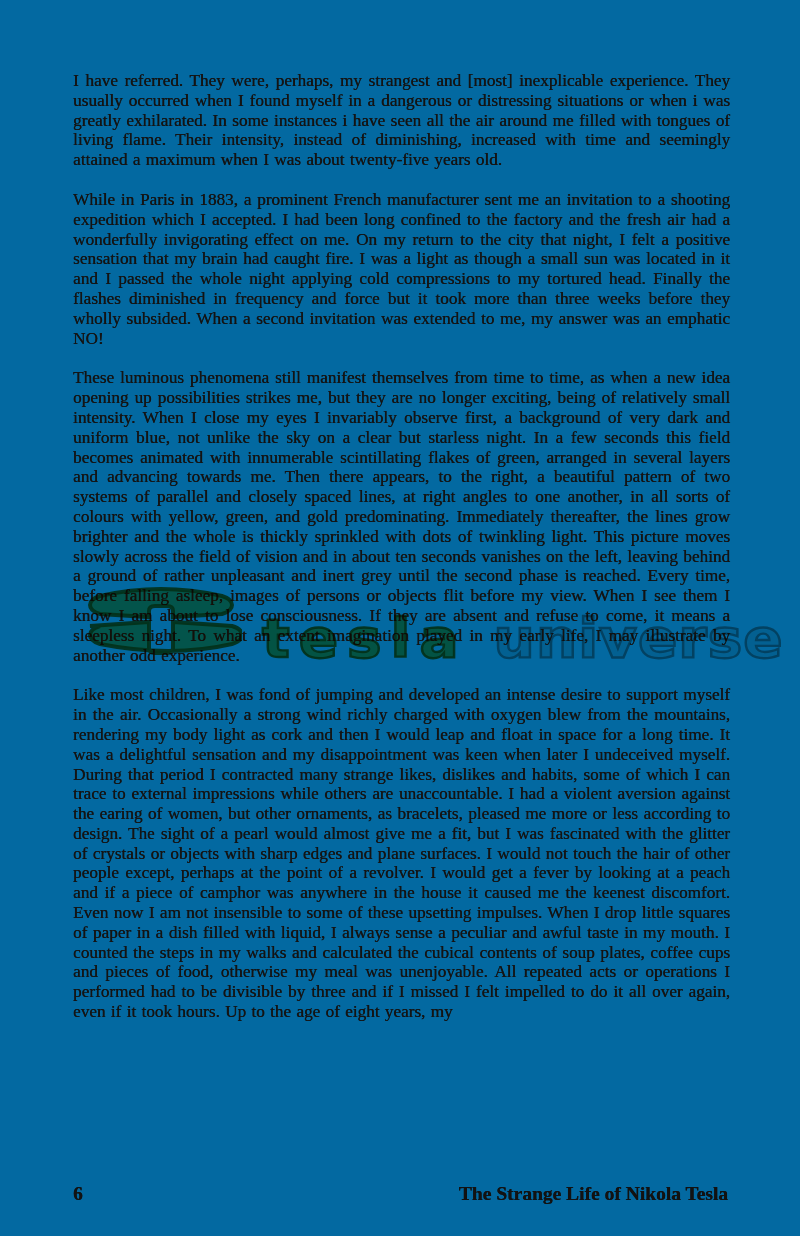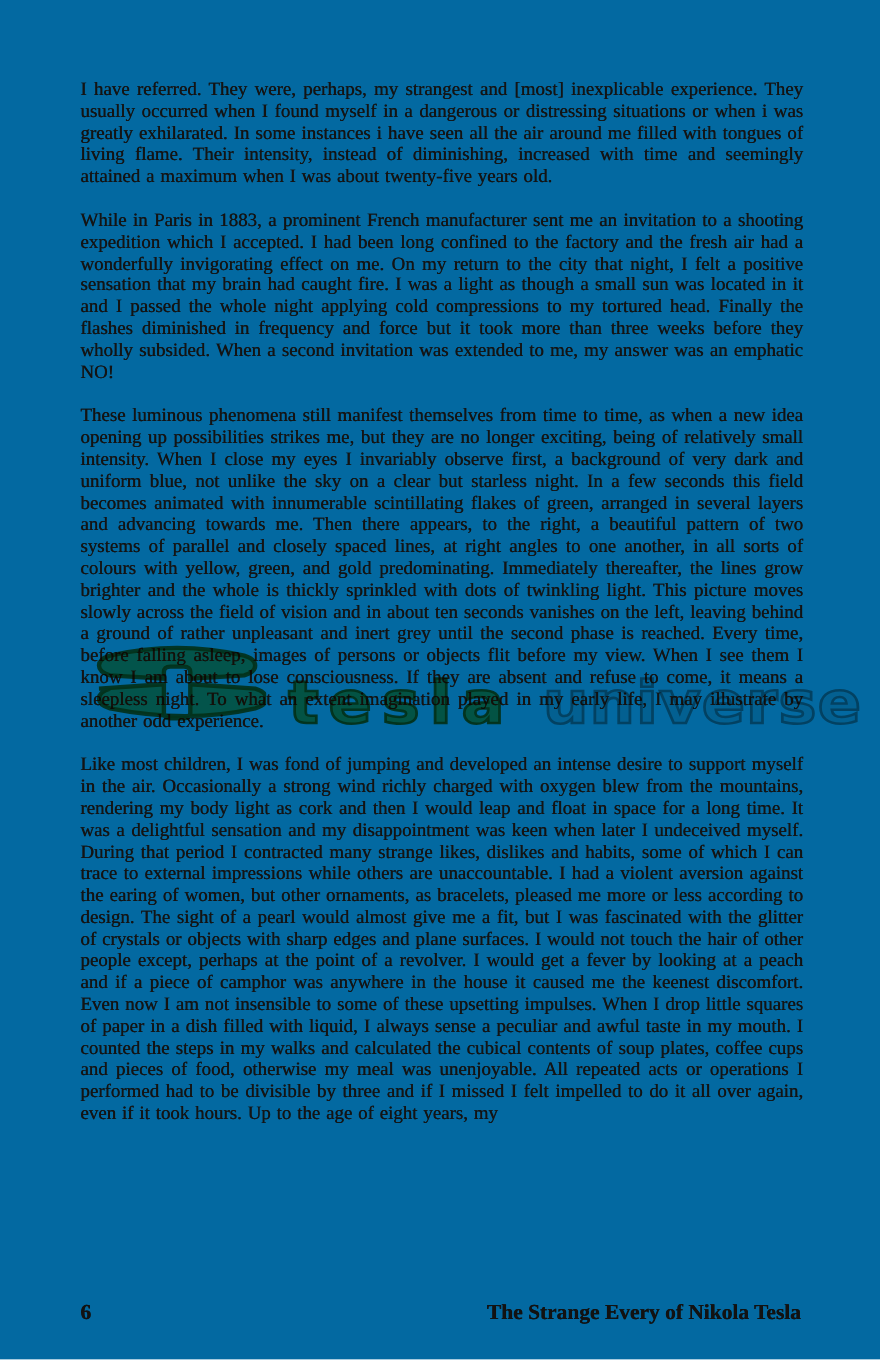--- a/index.html
+++ b/index.html
@@ -102,16 +102,16 @@
           <path d="M10,42 l59,-4 l0,26 q0,5 6,5 l12,0 q6,0 6,-5 l0,-26 l59,4 q10,3 10,9 q0,6 -10,9 q-61,14 -132,0 q-10,-3 -10,-9 q0,-6 10,-9 z" transform="translate(0,2)"></path>
         </g>
       </g>
     </svg>
     <span class="wm-word wm-tesla">tesla</span>
     <span class="wm-word wm-universe">universe</span>
   </div>
 
   <div class="footer">
     <span>6</span>
-    <span>The Strange Every of Nikola Tesla</span>
+    <span>The Strange Life of Nikola Tesla</span>
   </div>
 
 </div>
 
 </body></html>

